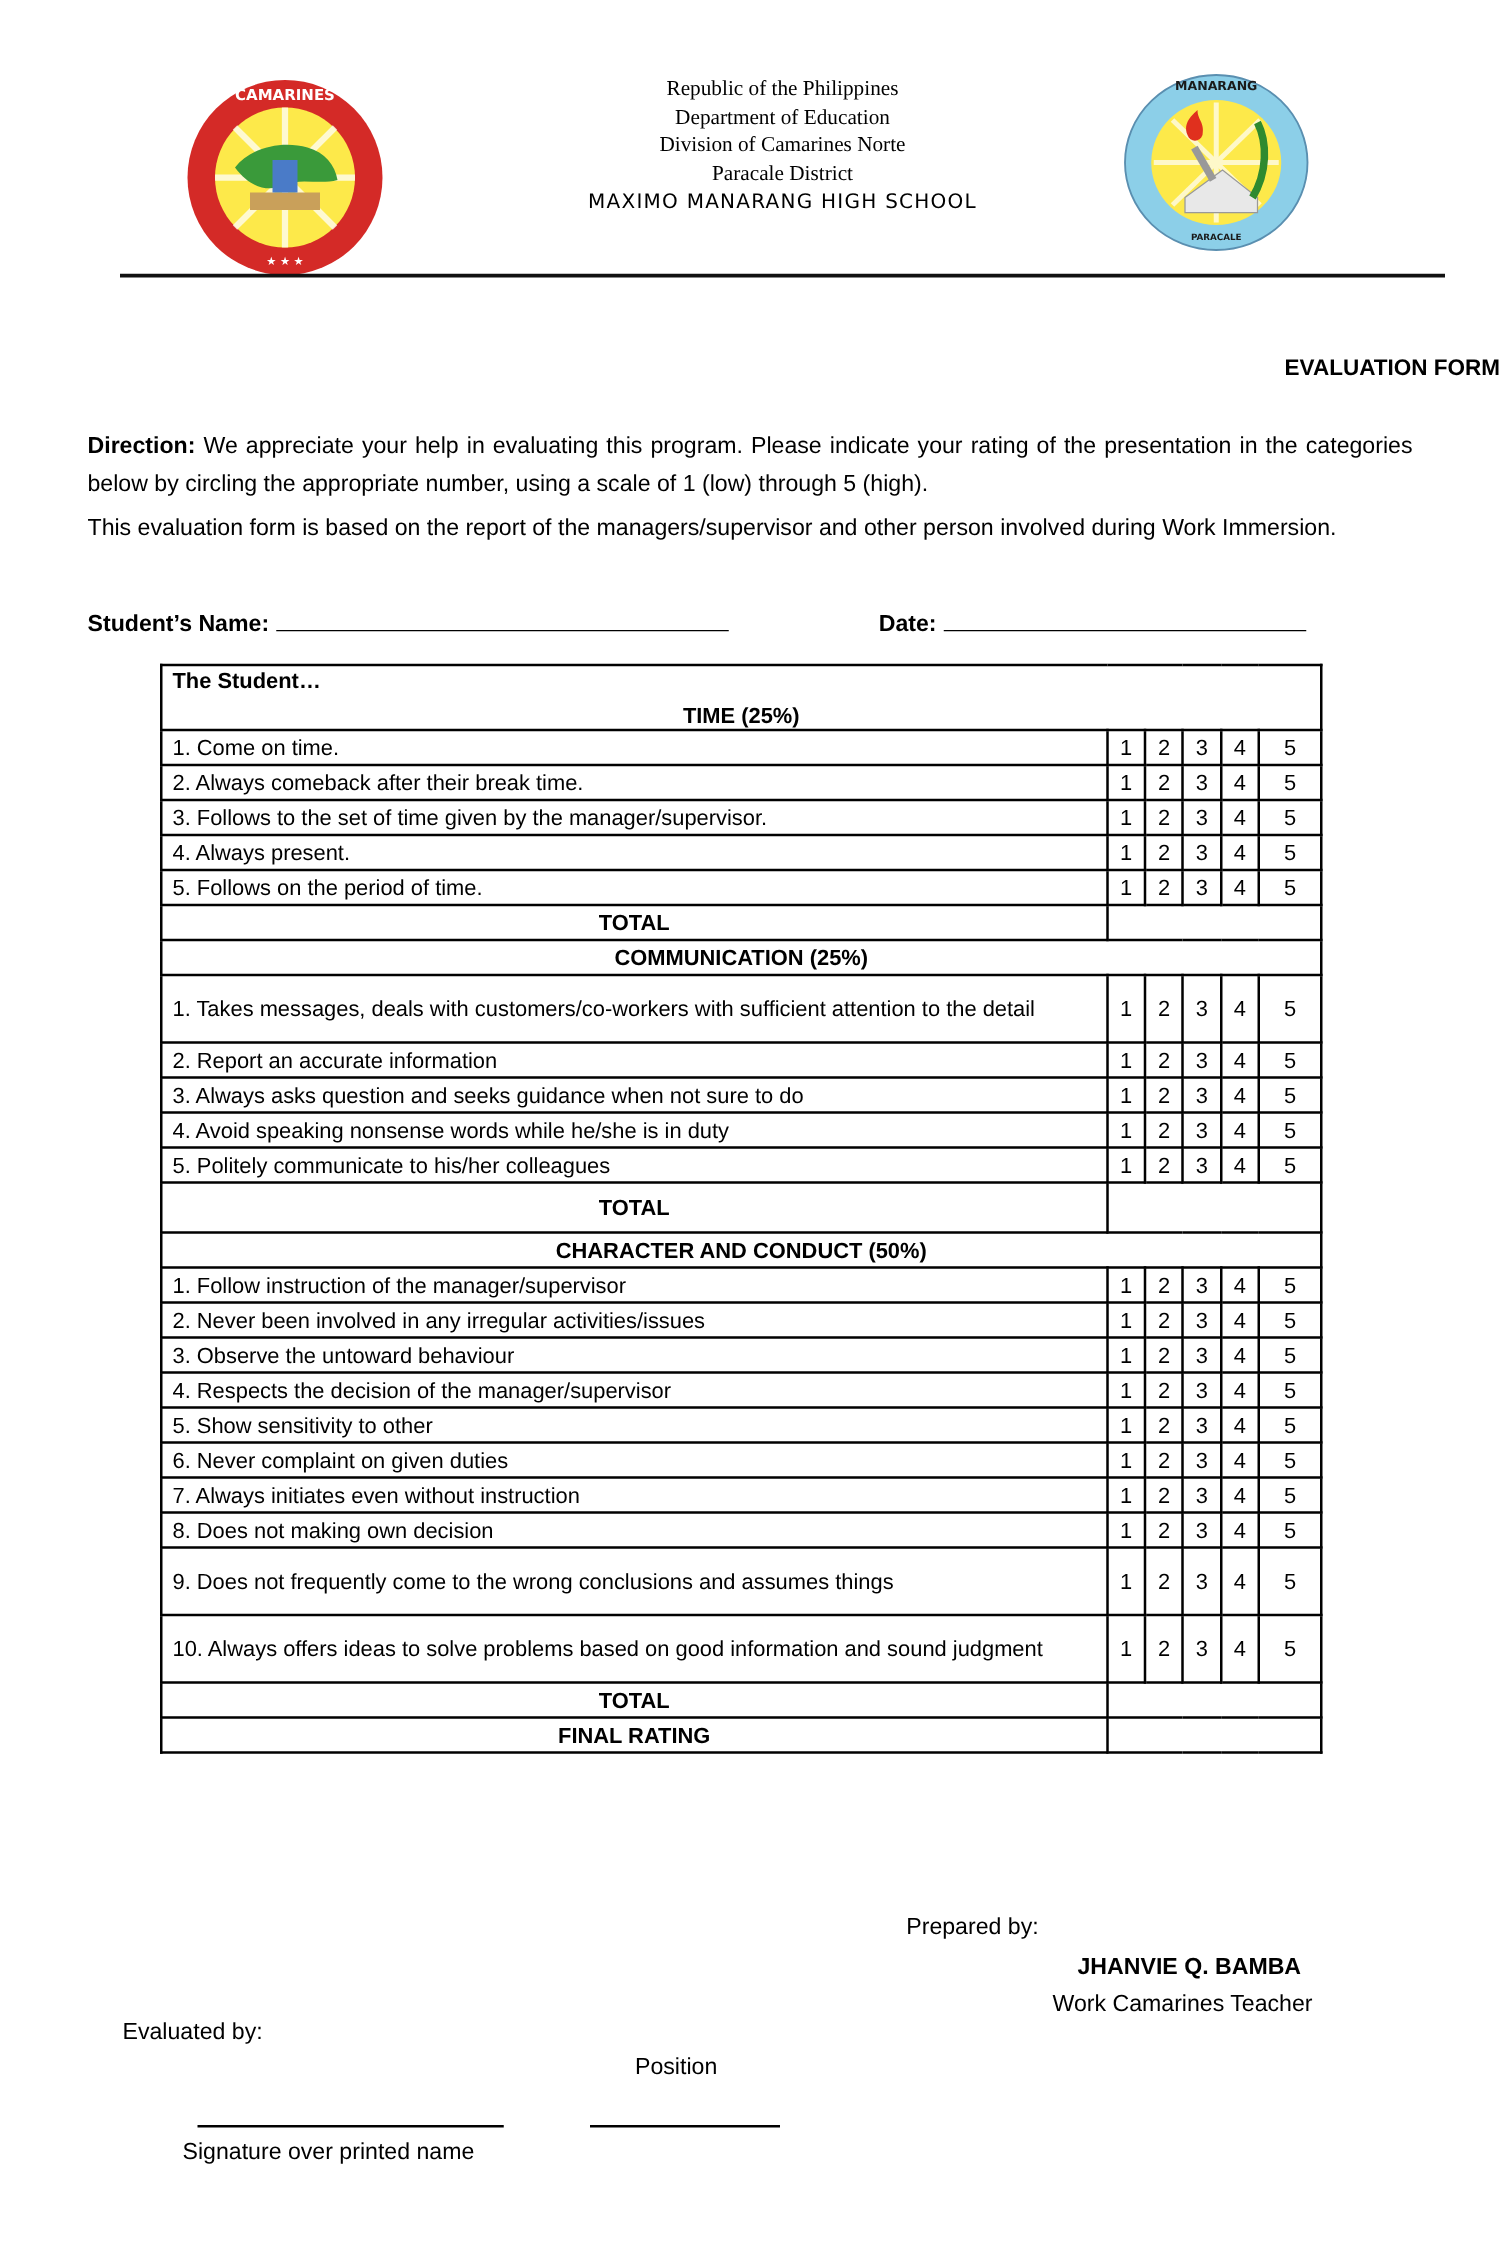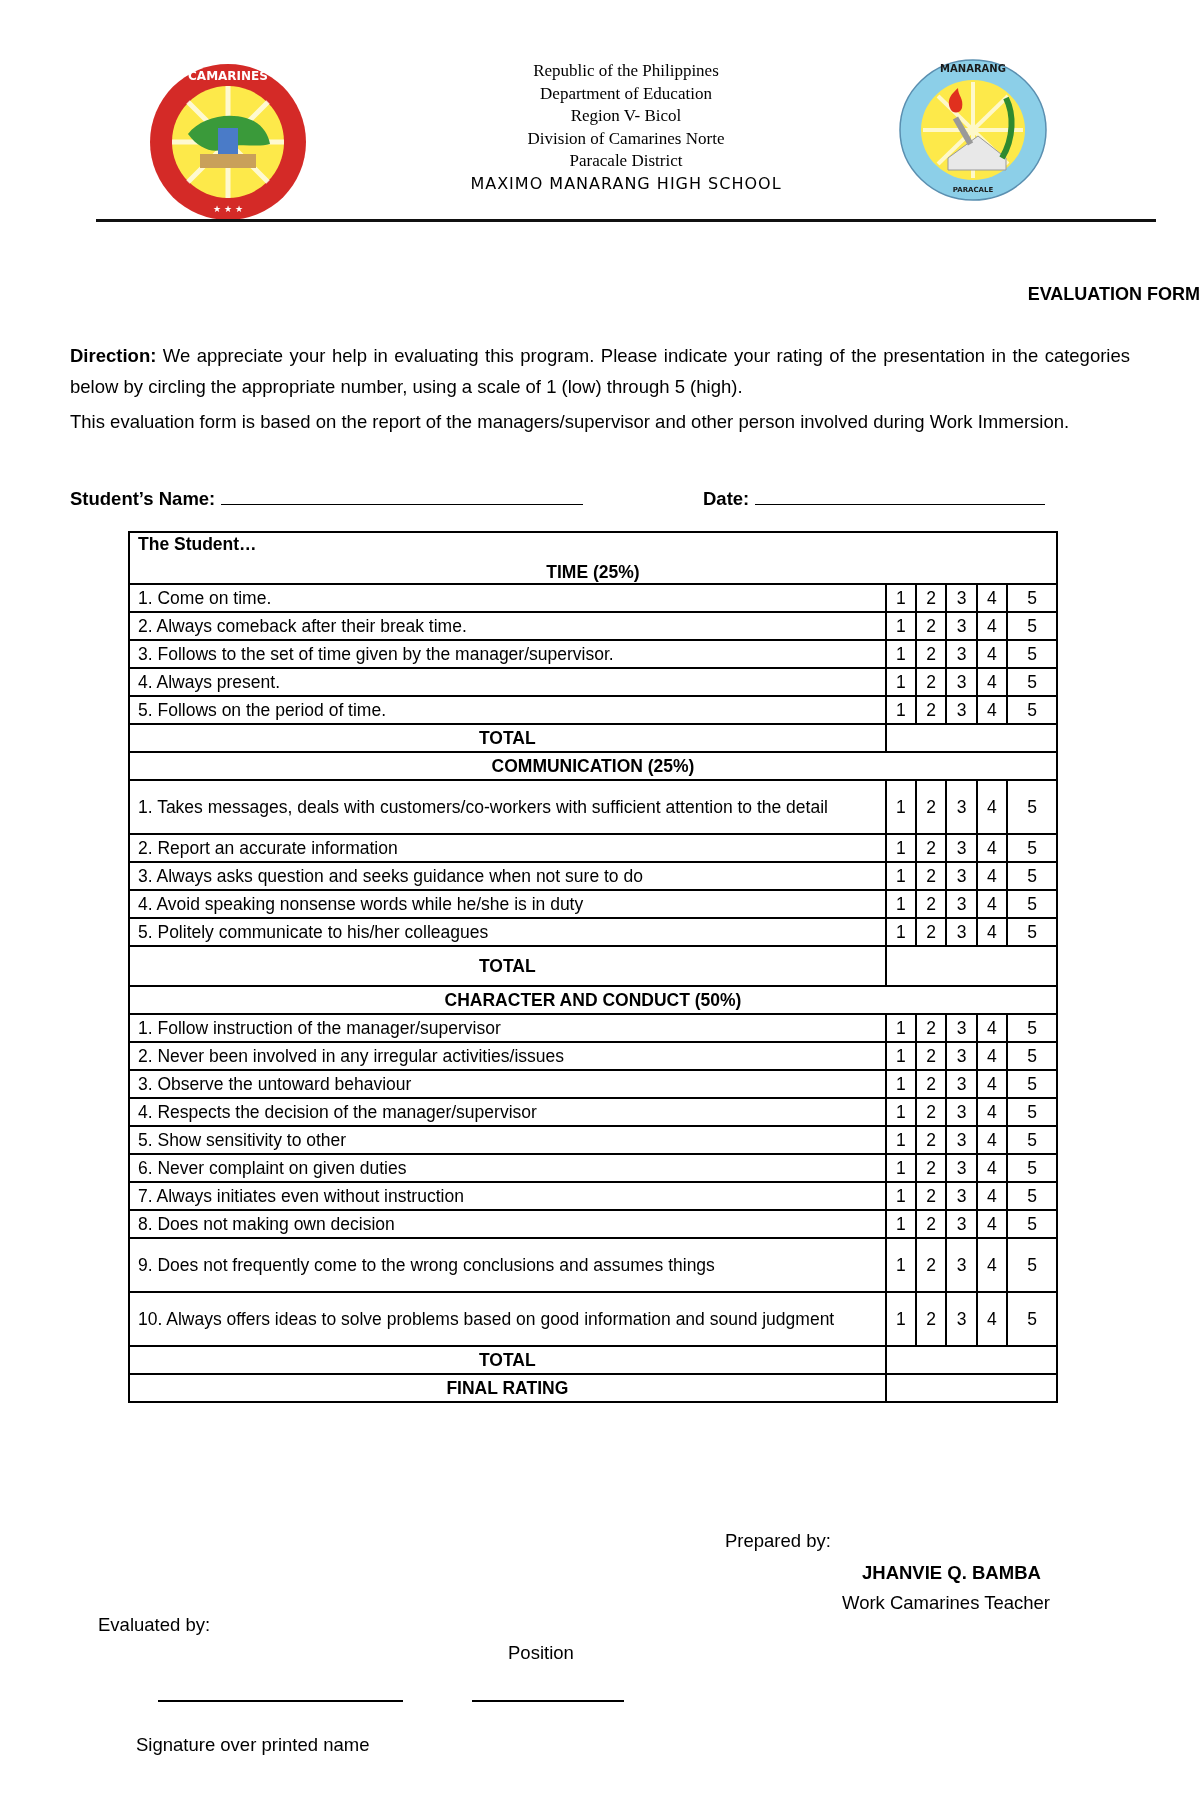--- a/index.html
+++ b/index.html
@@ -53,21 +53,21 @@
   td.final-label { text-align: center; font-weight: bold; height: 40px; }
   td.blank-cell { }
   table.eval { border: 2.5px solid #000; }
 
   .prepared { position: absolute; left: 725px; top: 1530px; font-size: 18.5px; }
   .prep-name { position: absolute; left: 862px; top: 1562px; font-size: 18.5px; font-weight: bold; }
   .prep-role { position: absolute; left: 842px; top: 1592px; font-size: 18.5px; }
   .evaluated { position: absolute; left: 98px; top: 1614px; font-size: 18.5px; }
   .sig-line { position: absolute; left: 158px; top: 1700px; width: 245px; height: 1.5px; background: #000; }
   .pos-line { position: absolute; left: 472px; top: 1700px; width: 152px; height: 1.5px; background: #000; }
-  .sig-label { position: absolute; left: 136px; top: 1710px; font-size: 18.5px; margin-top: 24px; }
+  .sig-label { position: absolute; left: 146px; top: 1710px; font-size: 18.5px; }
   .pos-label { position: absolute; left: 508px; top: 1642px; font-size: 18.5px; }
 </style>
 </head>
 <body>
 
 <div class="header">
 
   <svg class="logo-left" viewBox="0 0 160 160">
     <circle cx="80" cy="80" r="78" fill="#d42a27"></circle>
     <circle cx="80" cy="80" r="56" fill="#fde94a"></circle>
@@ -80,21 +80,20 @@
     <path d="M40 72 C52 56 78 50 98 56 C112 60 120 70 122 82 C108 86 92 80 80 86 C66 92 52 88 40 72Z" fill="#3a9a3a"></path>
     <rect x="52" y="92" width="56" height="14" fill="#c9a05a"></rect>
     <rect x="70" y="66" width="20" height="26" fill="#4a7bc8"></rect>
     <text x="80" y="18" font-size="12" font-weight="bold" fill="#fff" text-anchor="middle" font-family="DejaVu Sans, sans-serif">CAMARINES</text>
     <text x="80" y="150" font-size="9" fill="#fff" text-anchor="middle" font-family="DejaVu Sans, sans-serif">★ ★ ★</text>
   </svg>
 
   <div class="header-text">
     <div>Republic of the Philippines</div>
     <div>Department of Education</div>
-    <div>Region V- Bicol</div>
     <div>Division of Camarines Norte</div>
     <div>Paracale District</div>
     <div class="school">MAXIMO MANARANG HIGH SCHOOL</div>
   </div>
 
   <svg class="logo-right" viewBox="0 0 150 145">
     <ellipse cx="75" cy="72" rx="73" ry="70" fill="#8ccfe8" stroke="#5a8fb0" stroke-width="1.5"></ellipse>
     <ellipse cx="75" cy="72" rx="52" ry="50" fill="#fde94a"></ellipse>
     <g stroke="#ffffff" stroke-width="4" opacity="0.7">
       <line x1="75" y1="24" x2="75" y2="120"></line>

